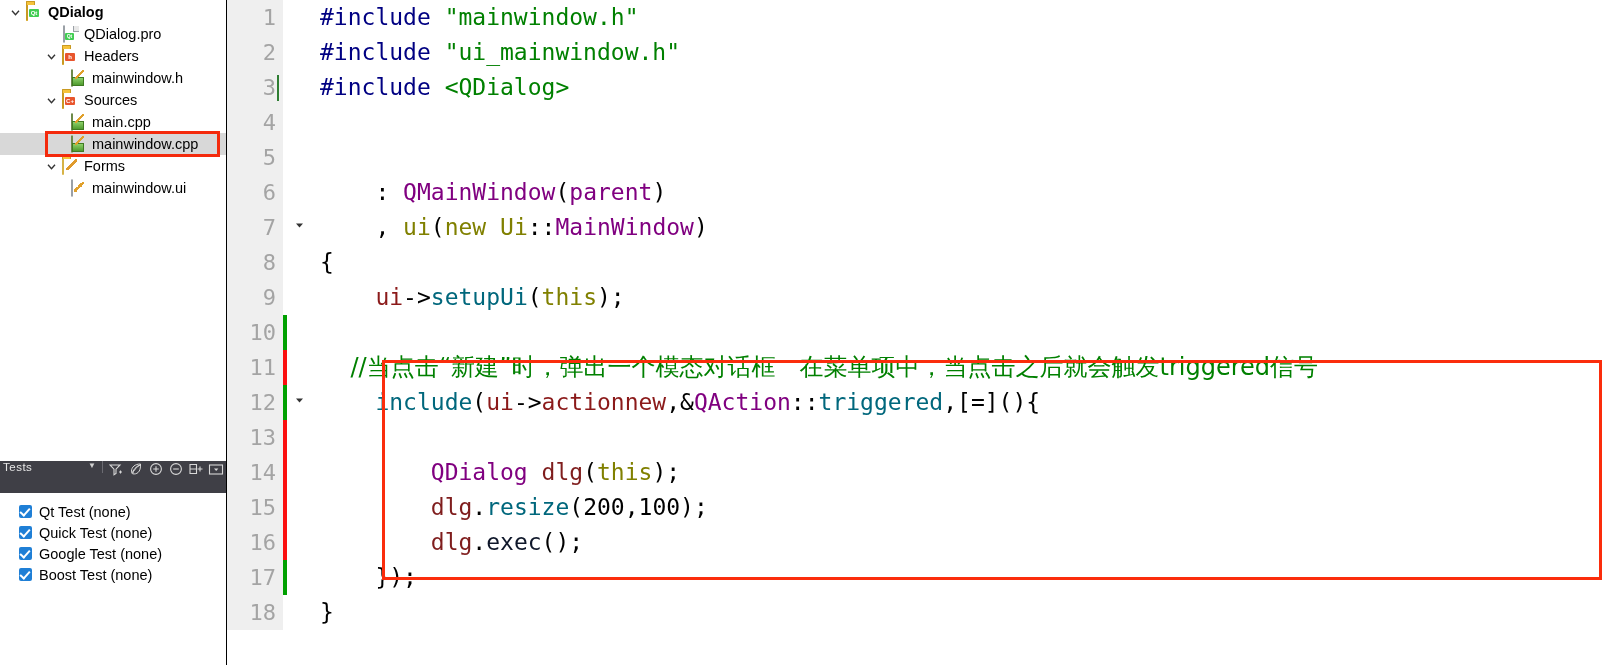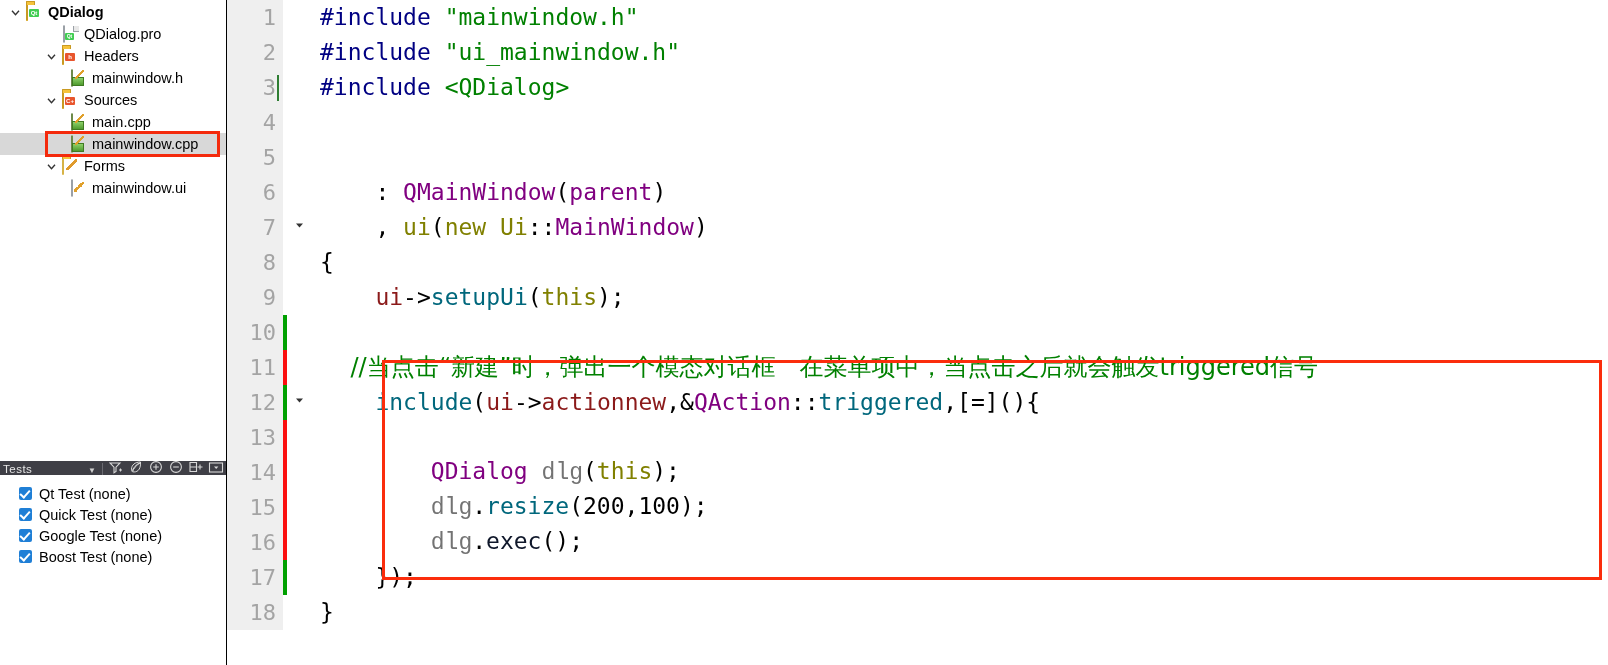--- a/index.html
+++ b/index.html
@@ -100,21 +100,21 @@
 
   
   .sel-box{
     position:absolute;border:3px solid #f42a0c;
     box-sizing:border-box;pointer-events:none;
   }
 
   
   .tests-panel{flex:1 1 auto;display:flex;flex-direction:column;}
   .tests-toolbar{
-    height:14px;background:#3f3f46;display:flex;align-items:flex-end;
+    height:32px;background:#3f3f46;display:flex;align-items:flex-start;
     color:#d6d6d6;font-size:11.5px;padding-left:3px;box-sizing:border-box;
   }
   .tests-title{letter-spacing:.5px;color:#e6e6e6;}
   .tt-caret{margin-left:auto;margin-right:3px;font-size:8px;color:#d0d0d0;}
   .tsep{width:1px;height:12px;background:#6b6b72;margin:0 3px;}
   .tbtn{
     width:20px;height:16px;display:flex;align-items:center;justify-content:center;
     color:#d8d8d8;
   }
   .tests-list{flex:1;background:#ffffff;padding-top:8px;}
@@ -164,21 +164,21 @@
   .t-cls{color:#800080;}
   .t-fn{color:#00677c;font-weight:bold;}
   .t-fn2{color:#00677c;}
   .t-fni{color:#0f172a;}
   .t-mem{color:#8b1a1a;}
   .t-kw{color:#808000;}
   .t-num{color:#000000;}
   .t-plain{color:#000000;}
   .t-op{color:#000000;}
   .t-cmt{color:#008000;}
-  .t-var{color:#737373;font-family:Liberation Mono, monospace;}
+  .t-var{color:#7f1d1d;}
 
   .cmt-cjk{font-family:"DejaVu Sans","Liberation Sans",sans-serif;font-size:24px;}
 
   .hl-box{
     position:absolute;border:3px solid #fb2d0c;box-sizing:border-box;pointer-events:none;
   }
 </style>
 </head>
 <body>
 

